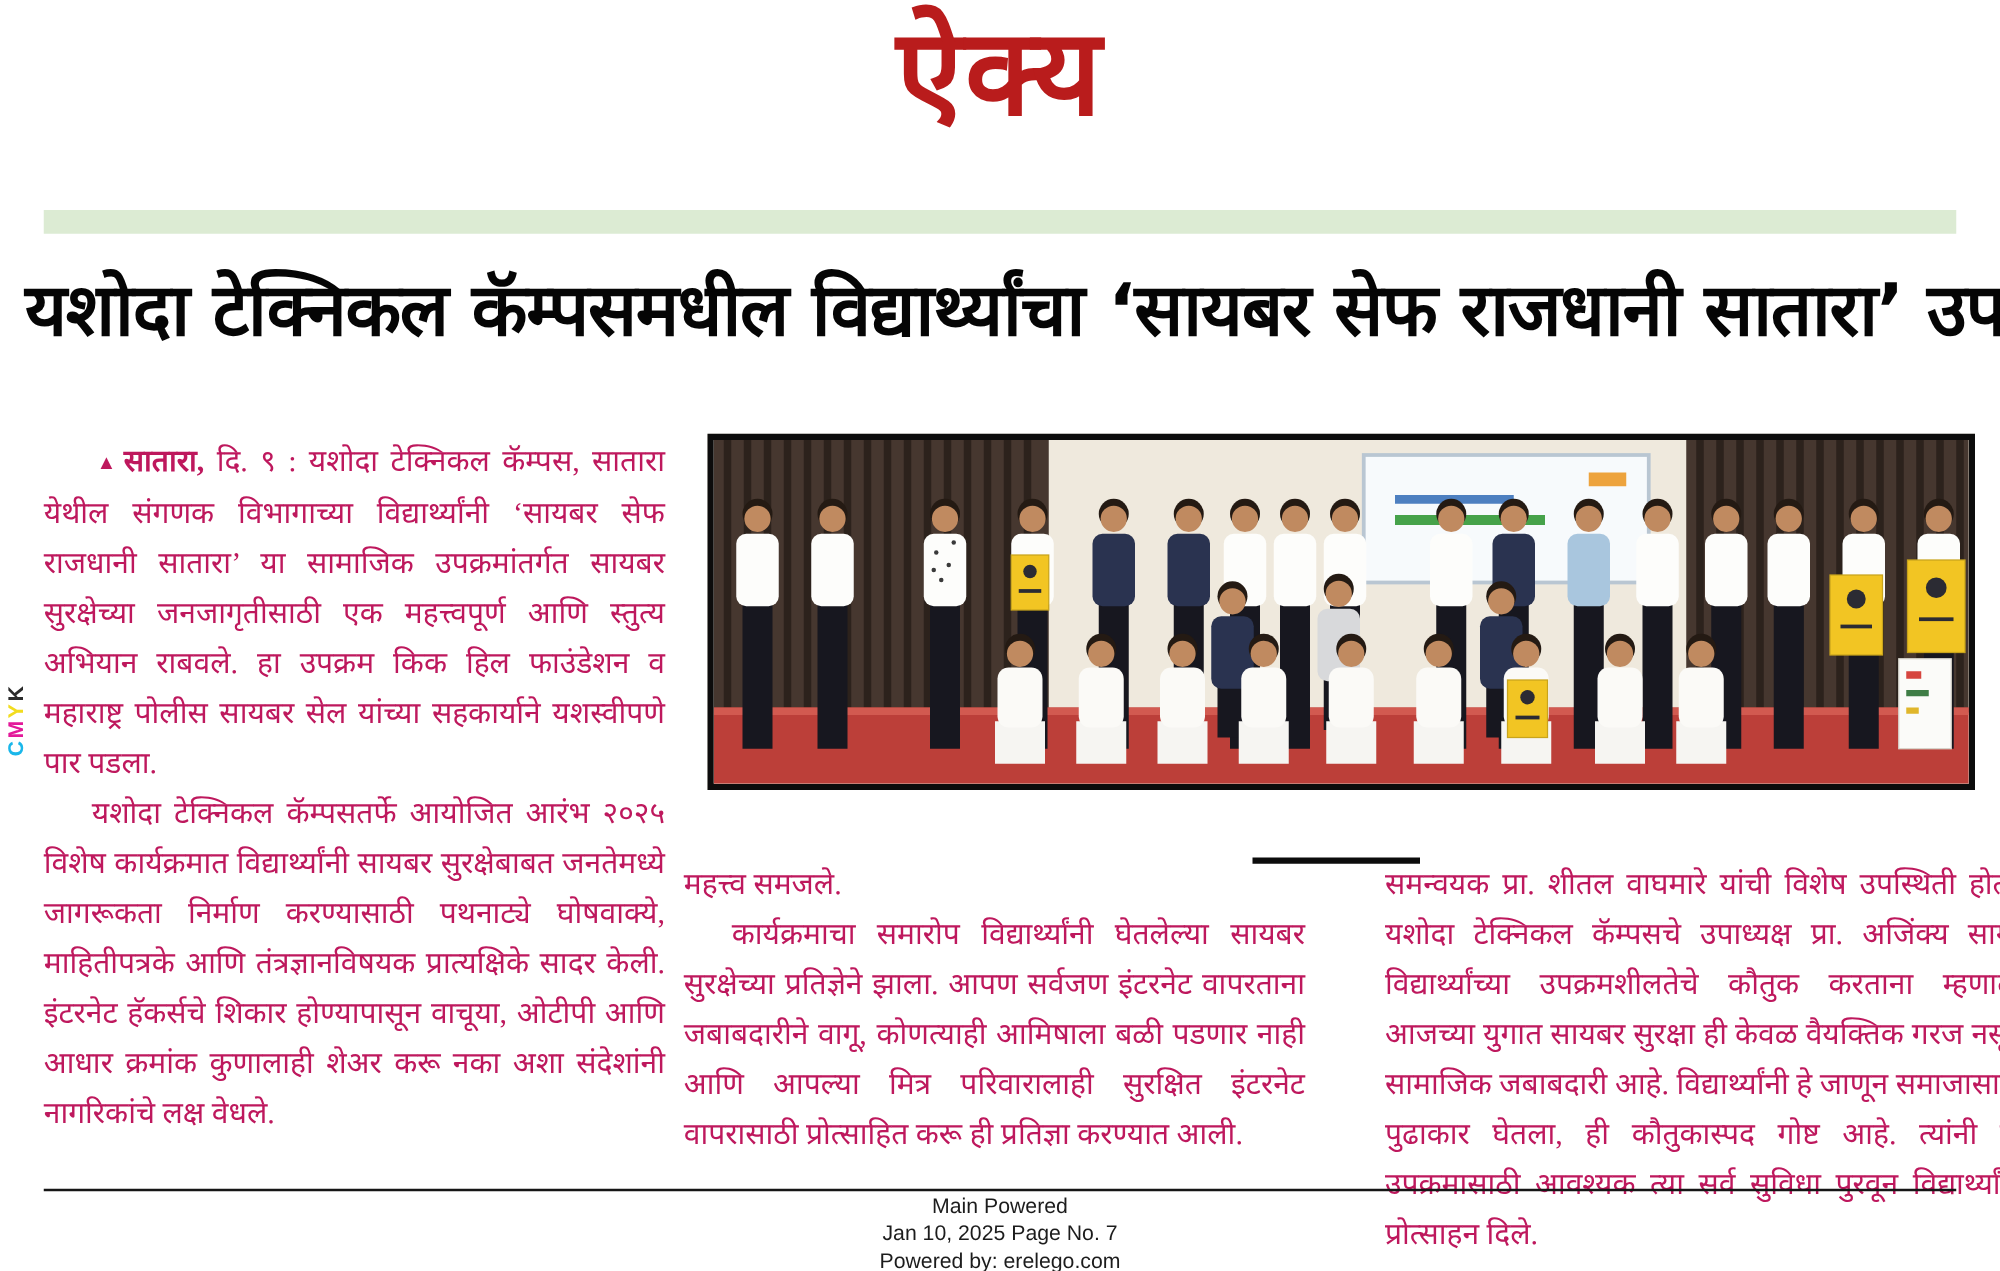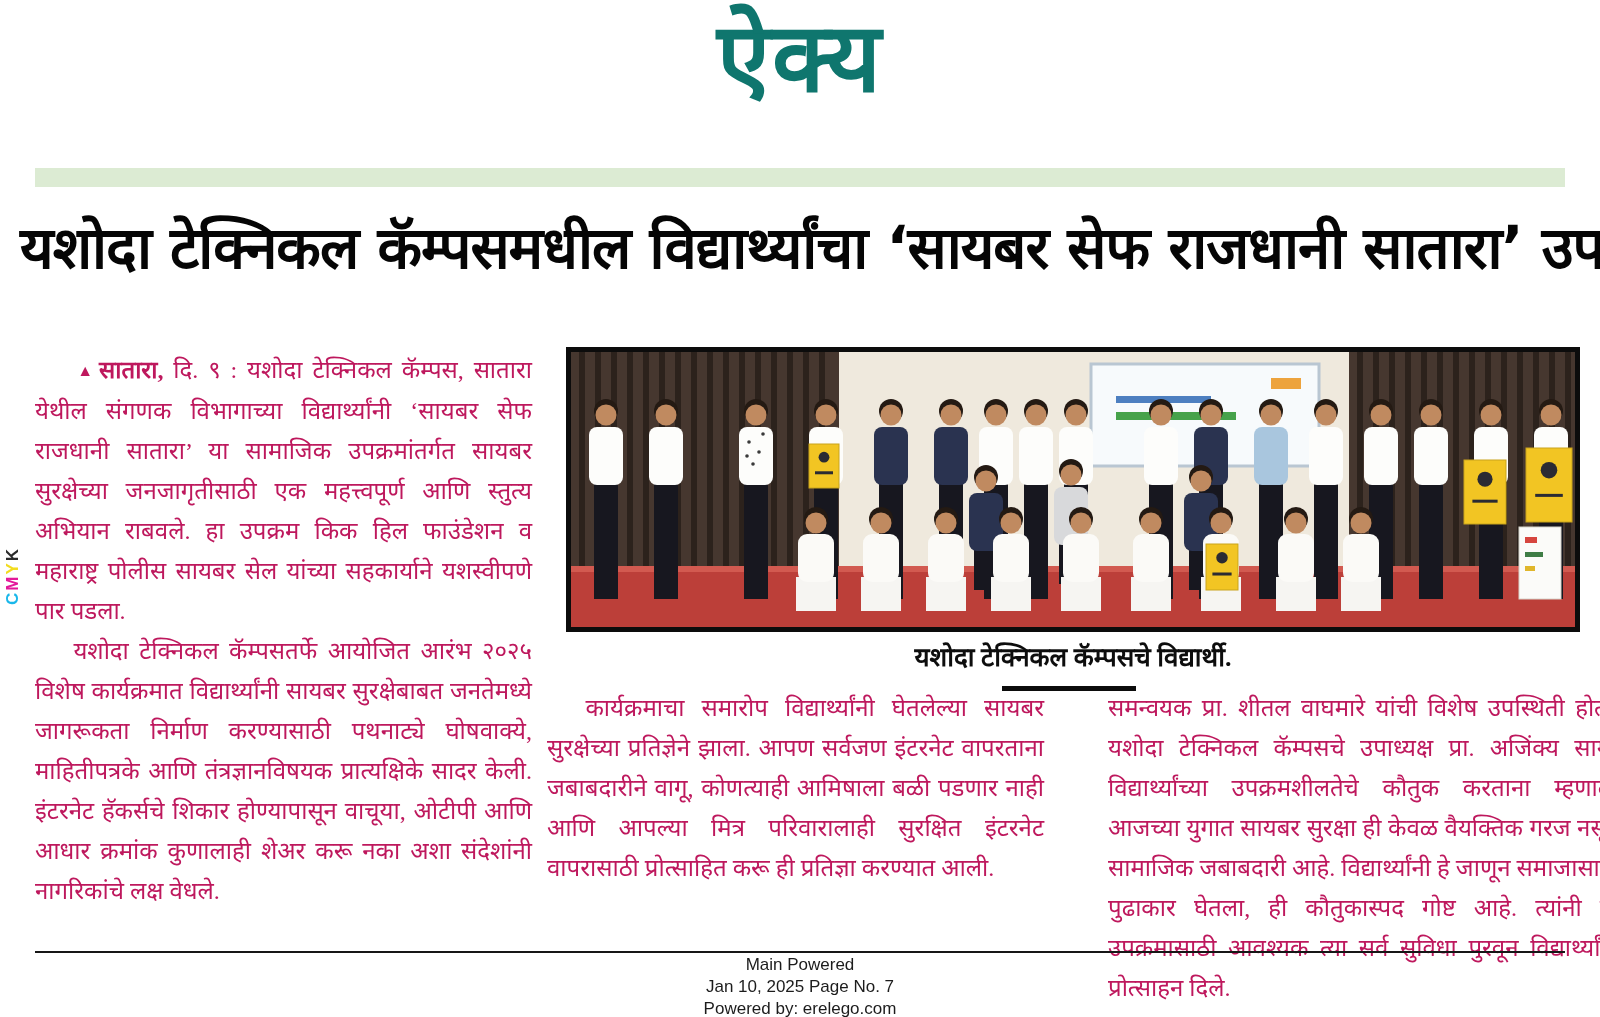--- a/index.html
+++ b/index.html
@@ -1,22 +1,22 @@
 <!DOCTYPE html>
 <html><head>
 <meta charset="utf-8">
 <style>
   html,body{margin:0;padding:0;background:#ffffff;}
   #page{position:relative;width:1600px;height:1017px;background:#ffffff;overflow:hidden;
         font-family:"Liberation Serif",serif;color:#0a0a0a;}
 
   
   .masthead{position:absolute;left:0;top:6px;width:100%;text-align:center;}
-  .masthead-title{font-family:Liberation Serif, serif;font-weight:800;font-size:96px;
-        line-height:1.1;color:#0f766e;letter-spacing:2px;}
+  .masthead-title{font-family:Liberation Sans, sans-serif;font-weight:800;font-size:96px;
+        line-height:1.1;color:#b91c1c;letter-spacing:2px;}
 
   .green-band{position:absolute;left:35px;top:168px;width:1530px;height:19px;background:#dcebd3;}
 
   
   .headline{position:absolute;left:20px;top:204px;width:1560px;text-align:center;
         font-family:"DejaVu Sans",sans-serif;font-weight:800;font-size:58px;line-height:1.55;
         color:#050505;white-space:nowrap;letter-spacing:-1px;}
 
   
   .cmyk{position:absolute;left:-28px;top:552px;width:84px;height:22px;
@@ -242,25 +242,25 @@
         <rect x="635" y="192" width="32" height="46" fill="#f2c523" stroke="#c9a41c"></rect>
         <circle cx="651" cy="205.8" r="5.76" fill="#2b2b33"></circle>
         <rect x="641.4" y="220.52" width="19.2" height="3" fill="#2b2b33"></rect>
         <rect x="948" y="175" width="42" height="72" fill="#fbfbf9" stroke="#d8d5cc"></rect>
         <rect x="954" y="185" width="12" height="6" fill="#d6453f"></rect>
         <rect x="954" y="200" width="18" height="5" fill="#3f7d46"></rect>
         <rect x="954" y="214" width="10" height="5" fill="#e0b62b"></rect>
       </svg>
   </div>
 
-  <div class="photo-caption">यशोदा टेक्निकल कॅम्पसचे विद्यार्थी.</div>
 
   <div class="col-divider"></div>
 
   <div id="col2" class="col">
+    <p class="no-indent">महत्त्व समजले.</p>
     <p>कार्यक्रमाचा समारोप विद्यार्थ्यांनी घेतलेल्या सायबर सुरक्षेच्या प्रतिज्ञेने झाला. आपण सर्वजण इंटरनेट वापरताना जबाबदारीने वागू, कोणत्याही आमिषाला बळी पडणार नाही आणि आपल्या मित्र परिवारालाही सुरक्षित इंटरनेट वापरासाठी प्रोत्साहित करू ही प्रतिज्ञा करण्यात आली.</p>
   </div>
 
   <div id="col3" class="col">
     <p class="no-indent">समन्वयक प्रा. शीतल वाघमारे यांची विशेष उपस्थिती होती. यशोदा टेक्निकल कॅम्पसचे उपाध्यक्ष प्रा. अजिंक्य सागरे विद्यार्थ्यांच्या उपक्रमशीलतेचे कौतुक करताना म्हणाले, आजच्या युगात सायबर सुरक्षा ही केवळ वैयक्तिक गरज नसून सामाजिक जबाबदारी आहे. विद्यार्थ्यांनी हे जाणून समाजासाठी पुढाकार घेतला, ही कौतुकास्पद गोष्ट आहे. त्यांनी या उपक्रमासाठी आवश्यक त्या सर्व सुविधा पुरवून विद्यार्थ्यांना प्रोत्साहन दिले.</p>
   </div>
 
   <div class="footer">
     <div>Main Powered</div>
     <div>Jan 10, 2025 Page No. 7</div>

